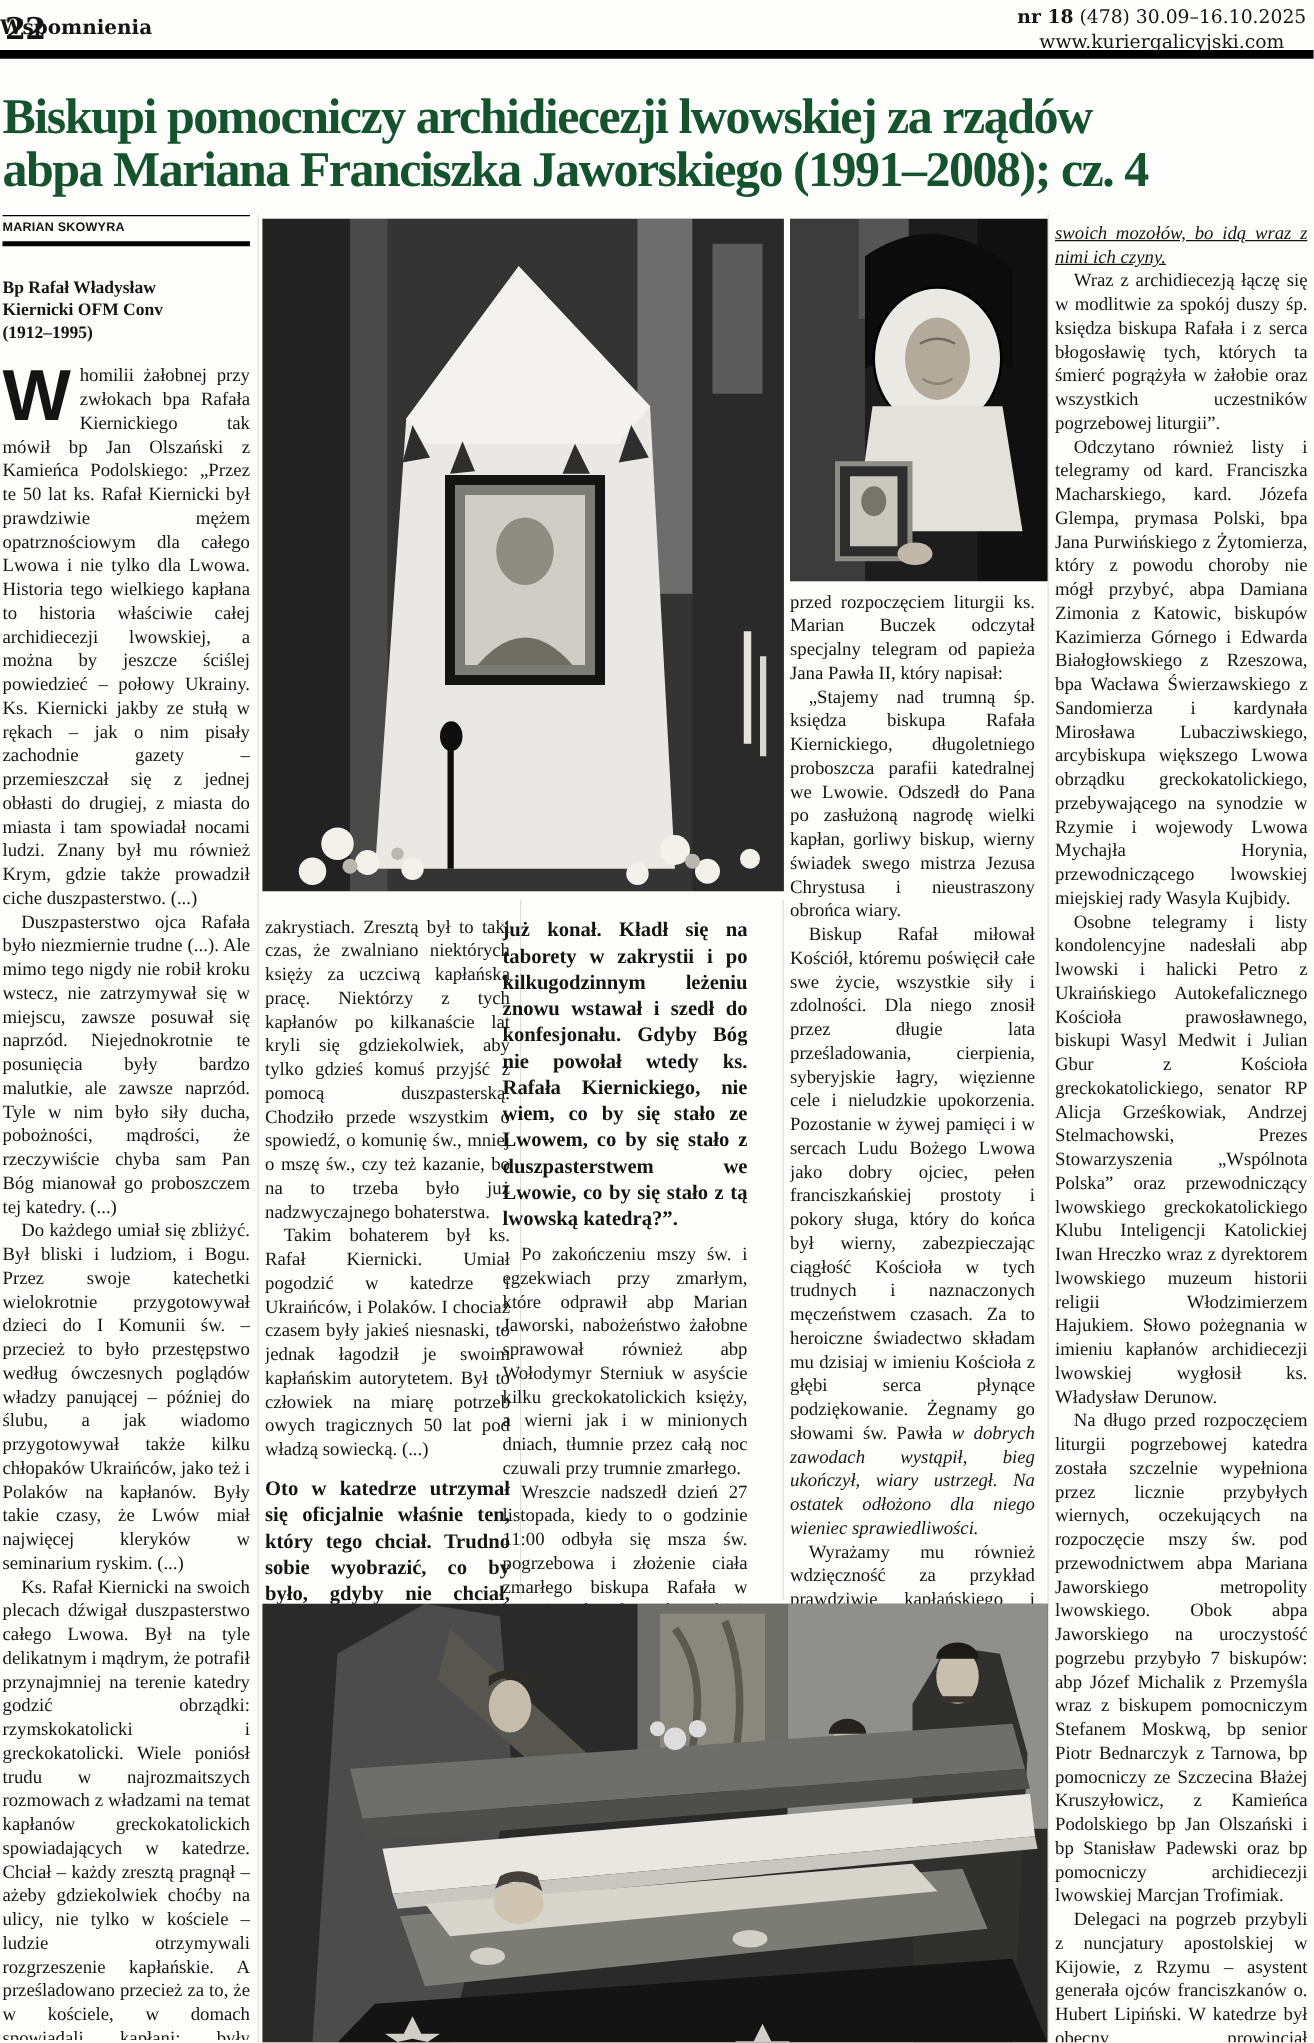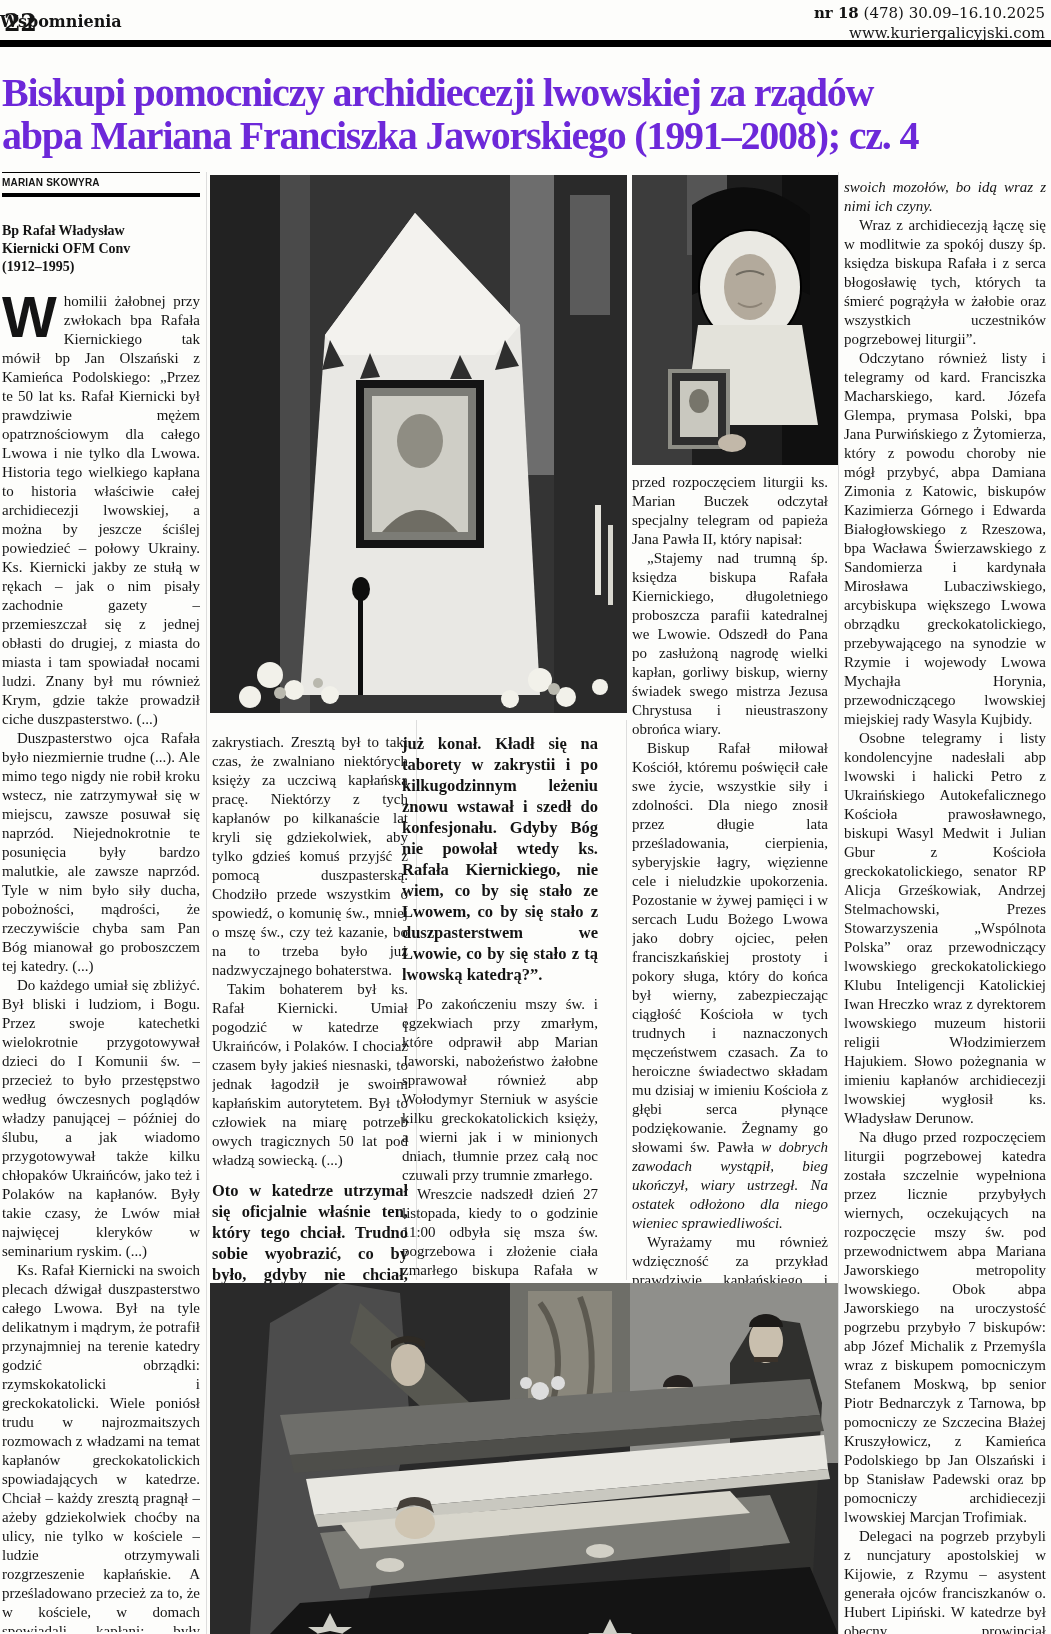--- a/index.html
+++ b/index.html
@@ -5,40 +5,40 @@
   html,body{margin:0;padding:0;}
   body{
     width:1051px;height:1634px;position:relative;background:#fdfdfb;color:#141414;
     font-family:"Liberation Serif",serif;overflow:hidden;
     -webkit-font-smoothing:antialiased;
   }
   .abs{position:absolute;}
   
   .hdr-page{top:8px;left:4px;font-family:"DejaVu Serif",serif;font-weight:700;font-size:24px;letter-spacing:-.5px;}
   .hdr-section{top:12px;left:0;width:100%;text-align:left;font-family:"DejaVu Serif",serif;font-weight:700;font-size:16px;}
-  .hdr-right{top:4px;right:6px;text-align:right;font-family:"DejaVu Serif",serif;font-size:15px;line-height:1.3;}
+  .hdr-right{top:4px;right:6px;text-align:center;font-family:"DejaVu Serif",serif;font-size:15px;line-height:1.3;}
   .hdr-rule{top:40px;left:0;width:1051px;height:7px;background:#000;}
   
   .headline{top:72px;left:2px;width:1046px;font-family:"Liberation Serif",serif;font-weight:700;
-    font-size:40px;line-height:1.07;letter-spacing:-1.2px;color:#6d28d9;}
+    font-size:40px;line-height:1.07;letter-spacing:-1.2px;color:#14532d;}
   
   .byline{top:172px;left:2px;width:198px;border-top:1.5px solid #000;border-bottom:4px solid #000;
     padding:4px 0 5px;font-family:"Liberation Sans",sans-serif;font-weight:700;font-size:10px;letter-spacing:.2px;}
   
   .subhead{top:222px;left:2px;width:198px;font-weight:700;font-size:14px;line-height:1.28;white-space:pre-line;}
   
   .col{font-size:15px;line-height:19px;text-align:justify;overflow:hidden;}
   .col p{margin:0;text-indent:15px;}
   .col p.first{text-indent:0;}
   .dropcap{float:left;font-family:"Liberation Sans",sans-serif;font-weight:700;font-size:58px;
     line-height:44px;padding:3px 7px 0 0;}
   .bold-lead{font-weight:700;font-size:16.5px;line-height:21px;text-indent:0 !important;margin-top:10px !important;}
   .bold-lead.cont{margin-top:0 !important;}
   .ital{font-style:italic;}
-  p.italfirst{font-style:italic;text-indent:0;}
+  p.italfirst{font-style:italic;text-indent:0;text-decoration:underline;}
   .col1{top:292px;left:2px;width:198px;height:1340px;}
   .col2{top:733px;left:212px;width:196px;height:550px;}
   .col3{top:733px;left:402px;width:196px;height:550px;}
   .col4{top:473px;left:632px;width:196px;height:810px;}
   .col5{top:178px;left:844px;width:202px;height:1456px;}
   
   .crule{width:1px;background:#ddd;}
   
   .photo{background:#2b2b2b;overflow:hidden;}
   .photo svg{display:block;}

